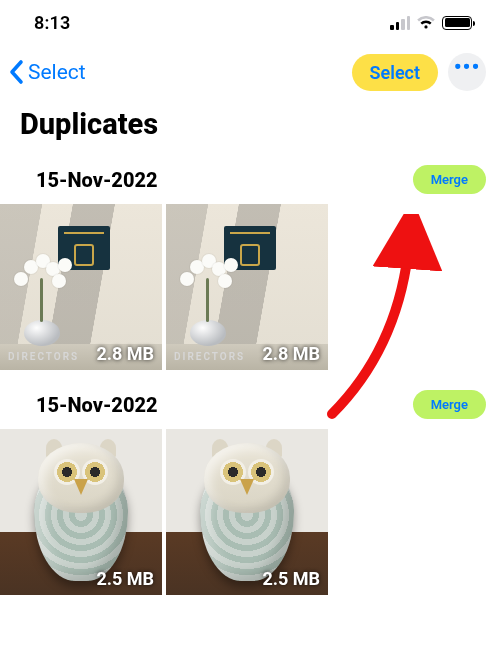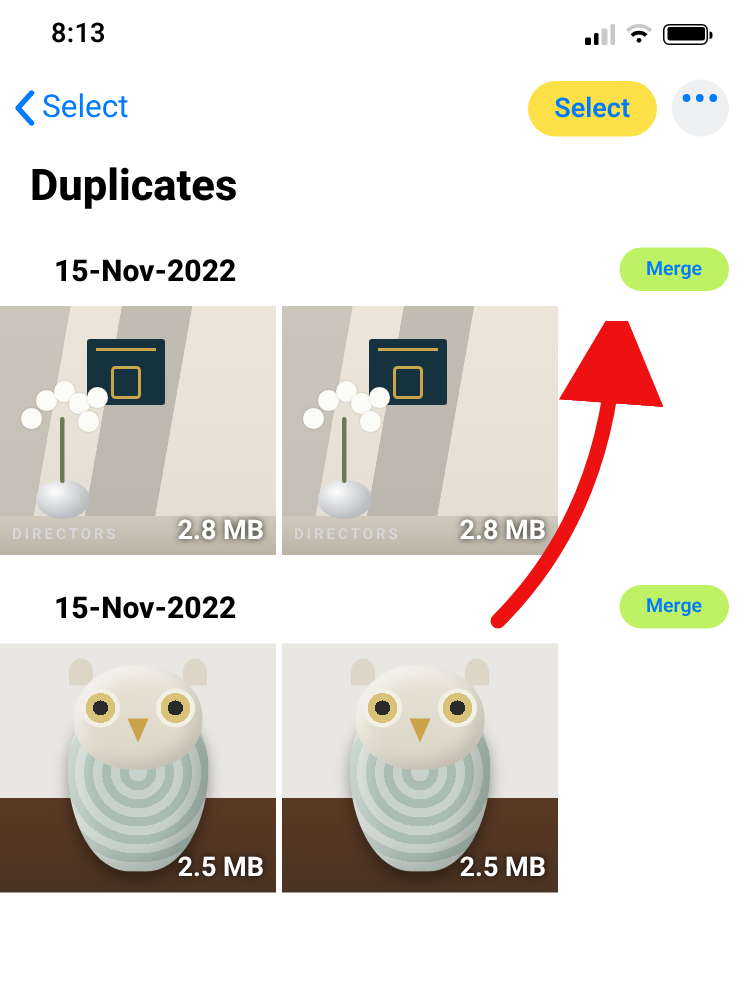--- a/index.html
+++ b/index.html
@@ -88,21 +88,21 @@
       margin-left: 16px;
     }
     .group-date { font-size:20px; font-weight:800; }
     .merge-btn {
       background:#bef264; color:#007aff;
       border-radius:999px; padding:7px 18px;
       font-size:13px; font-weight:600;
     }
     .thumbs { display:flex; gap:4px; padding:0; }
     .thumb {
-      width:184px; height:166px; position:relative;
+      width:162px; height:166px; position:relative;
       overflow:hidden; flex:0 0 auto;
     }
     .thumb .size-label{
       position:absolute; right:8px; bottom:6px;
       color:#fff; font-size:18px; font-weight:700;
       text-shadow:0 0 4px rgba(0,0,0,0.8);
     }
     .thumb .faux-text{
       position:absolute; left:8px; bottom:8px;
       color:#d7d7d7; font-size:10px; letter-spacing:2px;

